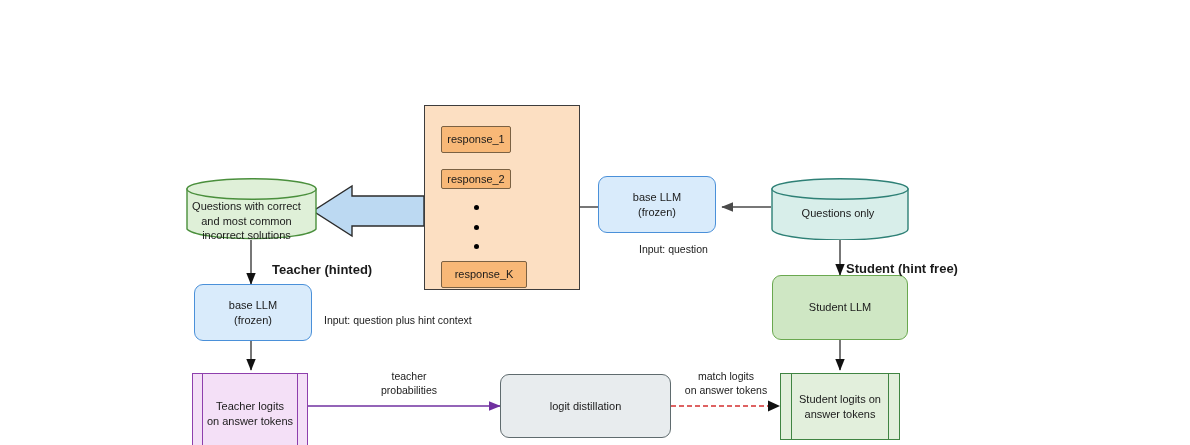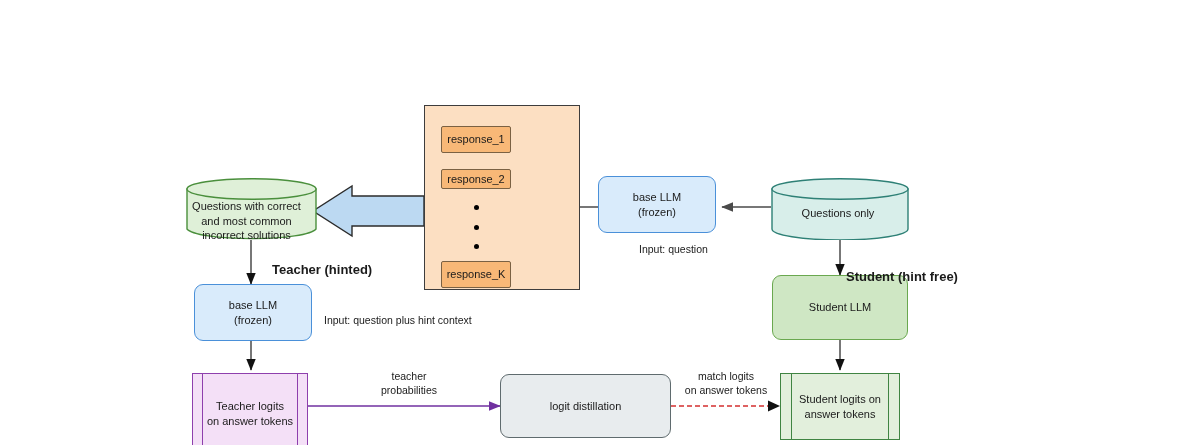--- a/index.html
+++ b/index.html
@@ -216,21 +216,21 @@
   <div class="node rounded-box orange-item" style="left:441px; top:161px; width:70px; height:20px; border-radius:2px;">
     <span>response_2</span>
   </div>
 
   <div class="dots" style="left:465px; top:205px; width:22px; height:44px;">
     <span class="dot"></span>
     <span class="dot"></span>
     <span class="dot"></span>
   </div>
 
-  <div class="node rounded-box orange-item" style="left:441px; top:253px; width:70px; height:27px; border-radius:2px;">
+  <div class="node rounded-box orange-item" style="left:441px; top:253px; width:86px; height:27px; border-radius:2px;">
     <span>response_K</span>
   </div>
 
   <div class="node rounded-box blue-llm" style="left:598px; top:176px; width:118px; height:57px;">
     <div>
       <div>base LLM</div>
       <div>(frozen)</div>
     </div>
   </div>
 
@@ -271,21 +271,21 @@
     </div>
   </div>
 
 
   <div class="label label-left" style="left:639px; top:242px;">Input: question</div>
 
   <div class="label label-left" style="left:324px; top:313px;">Input: question plus hint context</div>
 
   <div class="label label-bold label-left" style="left:272px; top:261px;">Teacher (hinted)</div>
 
-  <div class="label label-bold label-left" style="left:846px; top:268px;">Student (hint free)</div>
+  <div class="label label-bold label-left" style="left:846px; top:260px;">Student (hint free)</div>
 
   <div class="label" style="left:350px; top:369px; width:118px;">teacher
 probabilities</div>
 
   <div class="label" style="left:665px; top:369px; width:122px;">match logits
 on answer tokens</div>
 
 </div>
 
 </body></html>

